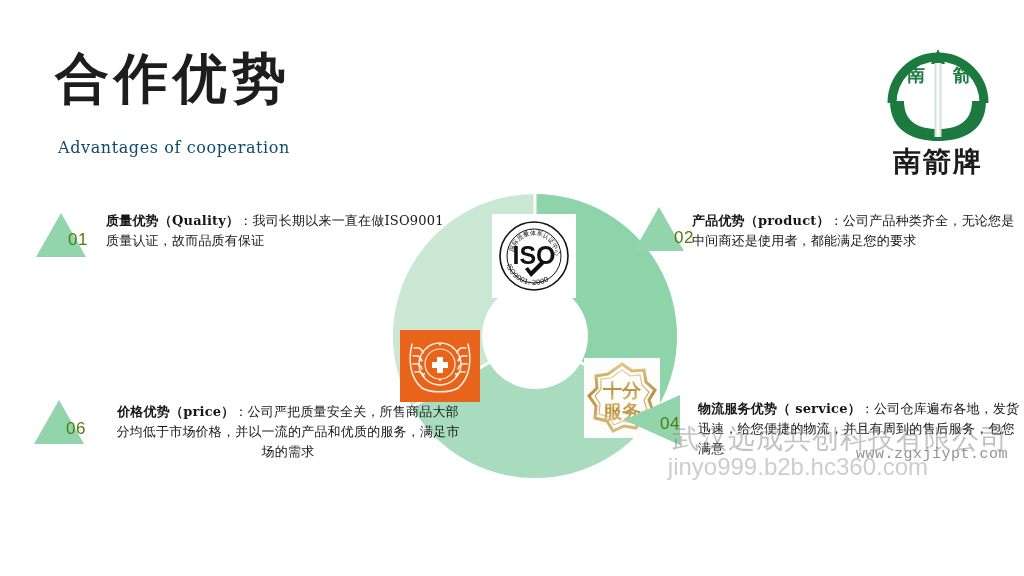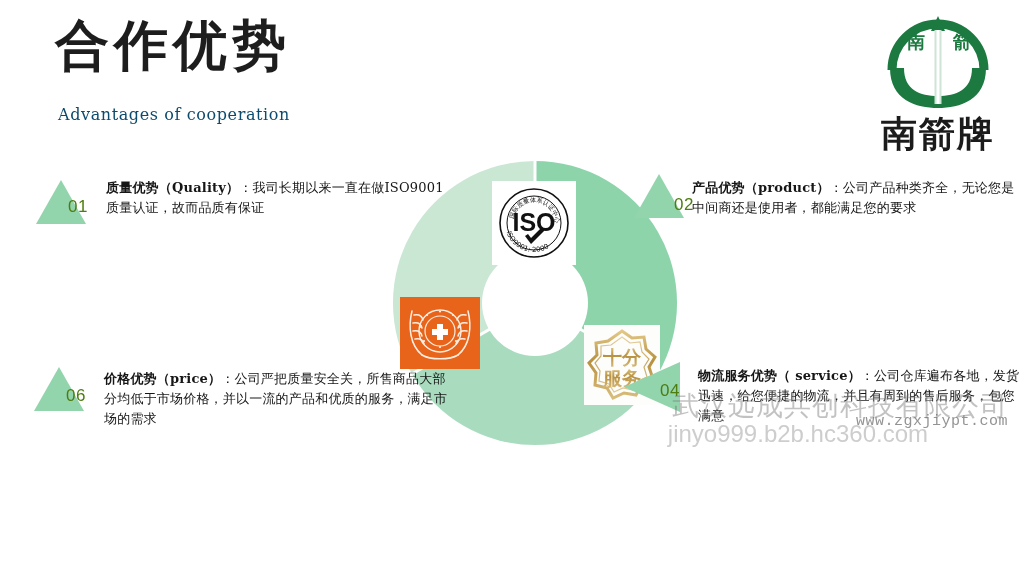--- a/index.html
+++ b/index.html
@@ -14,20 +14,21 @@
     overflow: hidden;
     position: relative;
   }
   #slide {
     position: absolute;
     inset: 0;
     width: 1024px;
     height: 452px;
     background: #ffffff;
     overflow: hidden;
+    margin-top: 33px;
   }
 
   
   .page-title {
     position: absolute;
     left: 55px;
     top: 14px;
     font-family: "DejaVu Serif", "Liberation Serif", serif;
     font-size: 54px;
     font-weight: 700;
@@ -62,21 +63,21 @@
     width: 124px;
     height: 112px;
   }
   .logo-word {
     position: absolute;
     left: 0;
     top: 106px;
     width: 140px;
     text-align: center;
     font-family: "DejaVu Serif", "Liberation Serif", serif;
-    font-size: 36px;
+    font-size: 28px;
     font-weight: 700;
     letter-spacing: 2px;
     color: #1b1b1b;
     white-space: nowrap;
   }
 
   
   .donut {
     position: absolute;
     left: 390px;
@@ -146,21 +147,21 @@
   #item-01 .item-text { left: 72px; top: 0px; width: 348px; }
 
   #item-02 { left: 632px; top: 172px; width: 392px; }
   #item-02 .tri { left: 0px; top: 0px; }
   #item-02 .tri-num { left: 8px; top: 24px; }
   #item-02 .item-text { left: 60px; top: 6px; width: 332px; }
 
   #item-03 { left: 32px; top: 365px; width: 424px; }
   #item-03 .tri { left: 0px; top: 0px; }
   #item-03 .tri-num { left: 0px; top: 22px; }
-  #item-03 .item-text { left: 72px; top: 4px; width: 352px; }
+  #item-03 .item-text { left: 80px; top: 4px; width: 352px; text-align: center; }
 
   #item-04 { left: 622px; top: 360px; width: 400px; }
   #item-04 .tri { left: 0px; top: 0px; width: 60px; height: 54px; }
   #item-04 .tri-num { left: 4px; top: 22px; }
   #item-04 .item-text { left: 76px; top: 6px; width: 324px; }
 
   
   .wm {
     position: absolute;
     white-space: nowrap;

